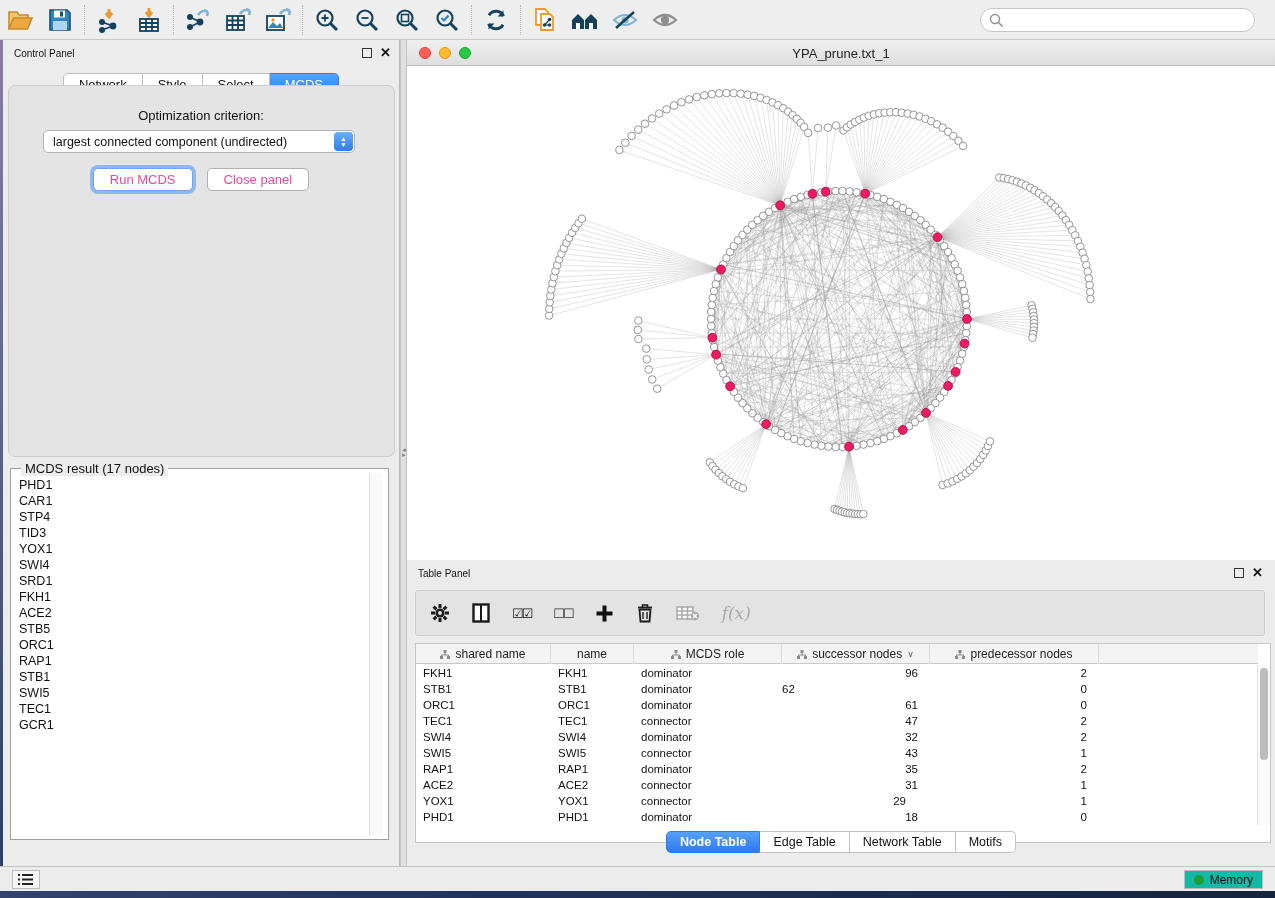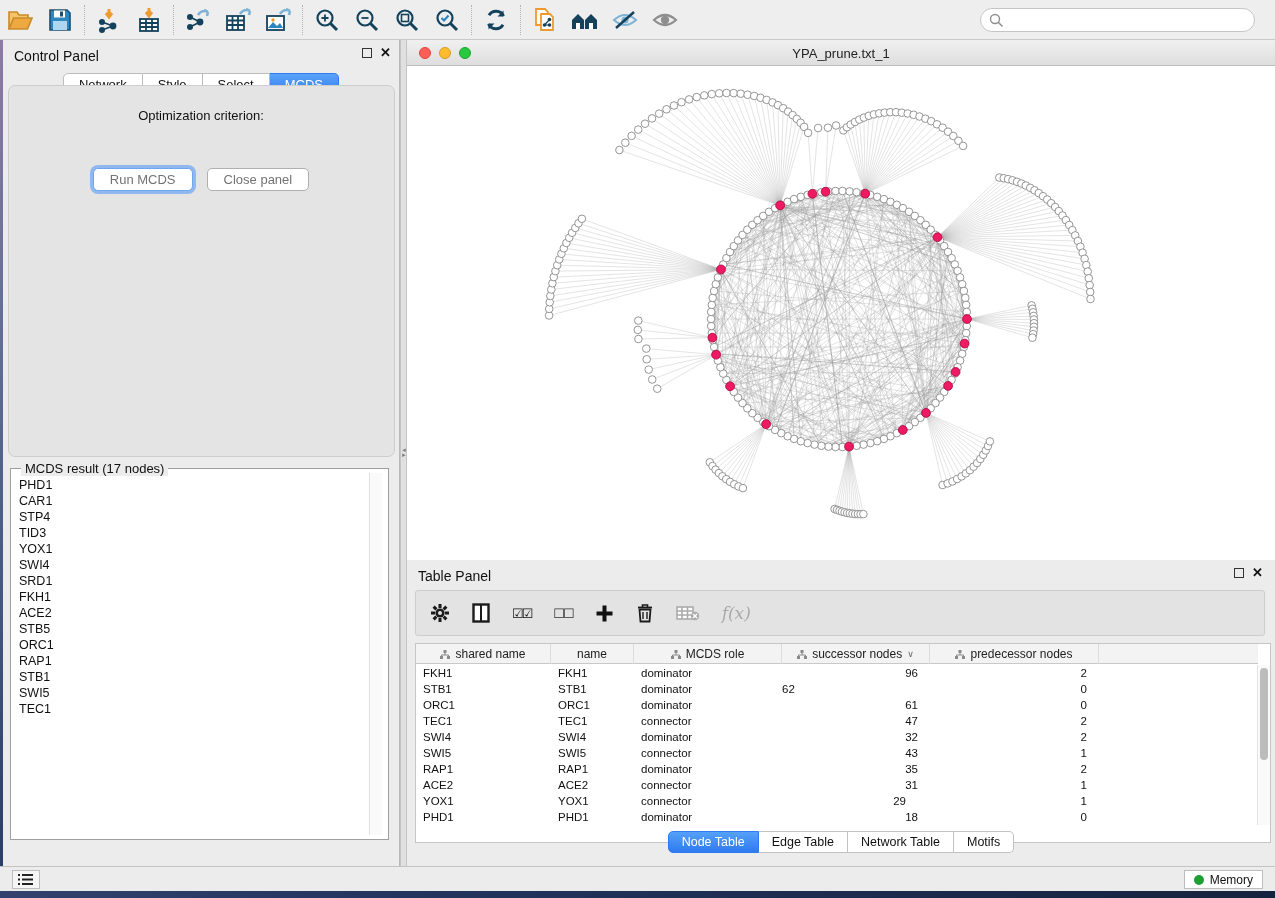--- a/index.html
+++ b/index.html
@@ -15,30 +15,30 @@
   .toolbar { left:0; top:0; width:1275px; height:40px; background:#eeeeee; border-bottom:1px solid #c9c9c9;
     display:flex; align-items:center; }
   .tb-btn { width:40px; height:34px; display:flex; align-items:center; justify-content:center; cursor:default; }
   .tb-sep { width:1px; height:30px; margin:0 4px; border-left:1px dotted #b4b4b4; }
   .searchbox { position:absolute; right:20px; top:8px; width:275px; height:24px; background:#fff;
     border:1px solid #c6c6c6; border-radius:12px; display:flex; align-items:center; padding-left:8px; }
 
   .statusbar { left:0; top:866px; width:1275px; height:25px; background:#ececec; border-top:1px solid #c3c3c3; }
   .status-left-btn { position:absolute; left:12px; top:3px; width:28px; height:19px; background:#f5f5f5;
     border:1px solid #bdbdbd; display:flex; align-items:center; justify-content:center; }
-  .memory-btn { position:absolute; right:12px; top:3px; height:19px; background:#ffffff; border:1px solid #bdbdbd;
+  .memory-btn { position:absolute; right:12px; top:3px; height:19px; background:#14b8a6; border:1px solid #bdbdbd;
     display:flex; align-items:center; padding:0 9px; font-size:12px; color:#111; }
   .memory-dot { width:10px; height:10px; border-radius:50%; background:#1e9e34; margin-right:6px; }
 
   
   .left-sliver { left:0; top:40px; width:3px; height:826px;
     background:linear-gradient(180deg,#8d7aa8 0%,#5d6b96 40%,#2c3d69 100%); }
   .control-panel { left:3px; top:40px; width:397px; height:826px; background:#ececec; border-right:1px solid #b9b9b9; }
   .panel-titlebar { position:relative; height:28px; }
-  .panel-title { position:absolute; left:11px; top:8px; font-size:14px; color:#111; }
+  .panel-title { position:absolute; left:11px; top:8px; font-size:10px; color:#111; }
   .panel-winbtns { position:absolute; right:8px; top:8px; display:flex; gap:8px; align-items:center; }
   .float-sq { width:10px; height:10px; border:1.6px solid #333; }
   .close-x { font-size:13px; font-weight:bold; color:#111; line-height:10px; }
 
   .tabbar { position:absolute; left:0; top:33px; width:100%; display:flex; justify-content:center; }
   .tab { height:23px; padding:0 15px; background:#fff; border:1px solid #bdbdbd; border-left:none;
     font-size:13px; display:flex; align-items:center; color:#111; }
   .tab:first-child { border-left:1px solid #bdbdbd; border-radius:5px 0 0 5px; }
   .tab:last-child { border-radius:0 5px 5px 0; }
   .tab.active { background:linear-gradient(180deg,#5aa3f8,#2f7bf0); color:#fff; border-color:#2f7bf0; }
@@ -47,21 +47,21 @@
     border:1px solid #cdcdcd; border-radius:7px; }
   .opt-label { position:absolute; left:0; top:68px; width:100%; text-align:center; font-size:13px; color:#111; }
   .criterion-select { position:absolute; left:40px; top:90px; width:312px; height:23px; background:#fff;
     border:1px solid #b3b3b3; border-radius:5px; font-size:12.5px; color:#111; display:flex; align-items:center;
     padding-left:9px; }
   .select-cap { position:absolute; right:1px; top:1px; width:19px; height:19px; border-radius:4px;
     background:linear-gradient(180deg,#6bb0fa,#2f7bf0); display:flex; flex-direction:column; align-items:center;
     justify-content:center; color:#fff; font-size:6.5px; line-height:6px; }
   .btn-row { position:absolute; left:0; top:128px; width:100%; display:flex; justify-content:center; gap:14px; }
   .mac-btn { height:23px; background:#fff; border:1px solid #b0b0b0; border-radius:5px; font-size:13px;
-    color:#737373; display:flex; align-items:center; padding:0 16px; }
+    color:#ec4899; display:flex; align-items:center; padding:0 16px; }
   .mac-btn.focused { box-shadow:0 0 0 3px rgba(90,155,245,.6); border-color:#6fa7ef; }
 
   .result-fieldset { position:absolute; left:7px; top:428px; width:379px; height:372px;
     border:1px solid #9f9f9f; background:#fff; }
   .result-legend { position:absolute; left:10px; top:-8px; background:#ececec; padding:0 4px; font-size:13px; color:#111; }
   .result-list { position:absolute; left:1px; top:8px; width:362px; height:356px; overflow:hidden;
     font-size:12.5px; color:#111; }
   .result-item { height:16px; line-height:16px; padding-left:7px; }
   .result-scroll { position:absolute; right:6px; top:4px; width:13px; height:362px; background:#fafafa;
     border-left:1px solid #e0e0e0; }
@@ -99,21 +99,21 @@
   .sort-chev { font-size:9px; color:#666; }
   .nt-body { position:absolute; left:0; top:21px; width:842px; }
   .nt-row { position:absolute; left:0; width:100%; height:16px; font-size:11.5px; color:#111; }
   .nt-cell { position:absolute; top:0; height:16px; line-height:16px; }
   .nt-vscroll { position:absolute; right:0px; top:21px; width:13px; height:160px; background:#fafafa; border-left:1px solid #e2e2e2; }
   .nt-thumb { position:absolute; left:2px; top:3px; width:8px; height:92px; border-radius:4px; background:#bcbcbc; }
 
   .bottom-tabs { position:absolute; left:0; top:271px; width:100%; display:flex; justify-content:center; }
   .btab { height:22px; padding:0 13px; background:#fff; border:1px solid #c2c2c2; border-left:none; font-size:12.5px;
     color:#111; display:flex; align-items:center; }
-  .btab:first-child { border-left:1px solid #c2c2c2; border-radius:5px 0 0 5px; }
+  .btab:first-child { border-left:1px solid #c2c2c2; border-radius:5px 0 0 5px;font-weight:bold; }
   .btab:last-child { border-radius:0 5px 5px 0; }
   .btab.active { background:linear-gradient(180deg,#55a1f8,#2e7af0); color:#fff; border-color:#2e7af0; }
 
   .hierarchy-ic { display:inline-block; }
 </style>
 </head>
 <body>
 
 <div class="abs wallpaper"></div>
 
@@ -265,20 +265,27 @@
     </span>
   </div>
   <div class="tabbar">
     <div class="tab">Network</div>
     <div class="tab">Style</div>
     <div class="tab">Select</div>
     <div class="tab active">MCDS</div>
   </div>
   <div class="mcds-box"></div>
   <div class="opt-label">Optimization criterion:</div>
+  <div class="criterion-select">
+    <span>largest connected component (undirected)</span>
+    <span class="select-cap">
+        <span>▲</span>
+        <span>▼</span>
+      </span>
+  </div>
   <div class="btn-row">
     <div class="mac-btn focused">Run MCDS</div>
     <div class="mac-btn">Close panel</div>
   </div>
   <div class="result-fieldset">
     <span class="result-legend">MCDS result (17 nodes)</span>
     <div class="result-list" id="mcds-list">
         <div class="result-item">PHD1</div>
         <div class="result-item">CAR1</div>
         <div class="result-item">STP4</div>
@@ -287,20 +294,21 @@
         <div class="result-item">SWI4</div>
         <div class="result-item">SRD1</div>
         <div class="result-item">FKH1</div>
         <div class="result-item">ACE2</div>
         <div class="result-item">STB5</div>
         <div class="result-item">ORC1</div>
         <div class="result-item">RAP1</div>
         <div class="result-item">STB1</div>
         <div class="result-item">SWI5</div>
         <div class="result-item">TEC1</div>
+        <div class="result-item">GCR1</div>
       </div>
     <div class="result-scroll"></div>
   </div>
 </div>
 <div class="abs vsplitter">
   <div class="vsplit-arrows">◄<br>►</div>
 </div>
 
 <div class="abs net-titlebar">
   <div class="traffic">

